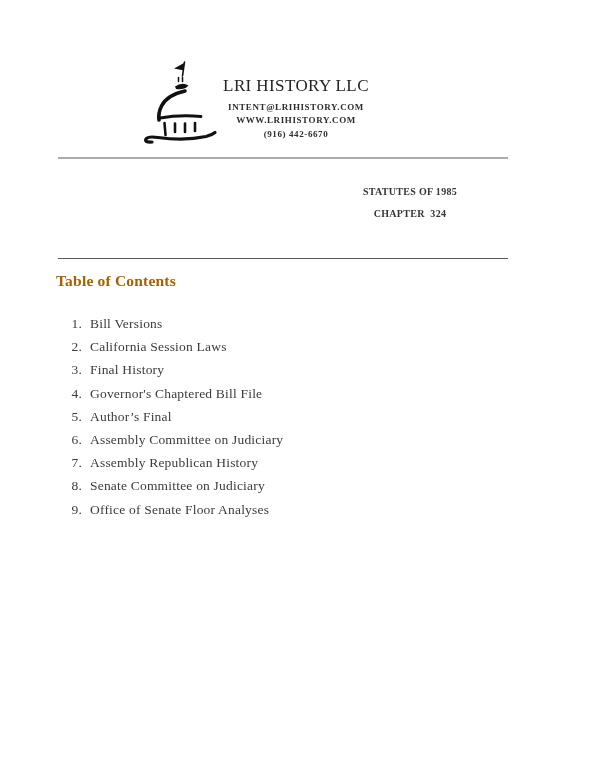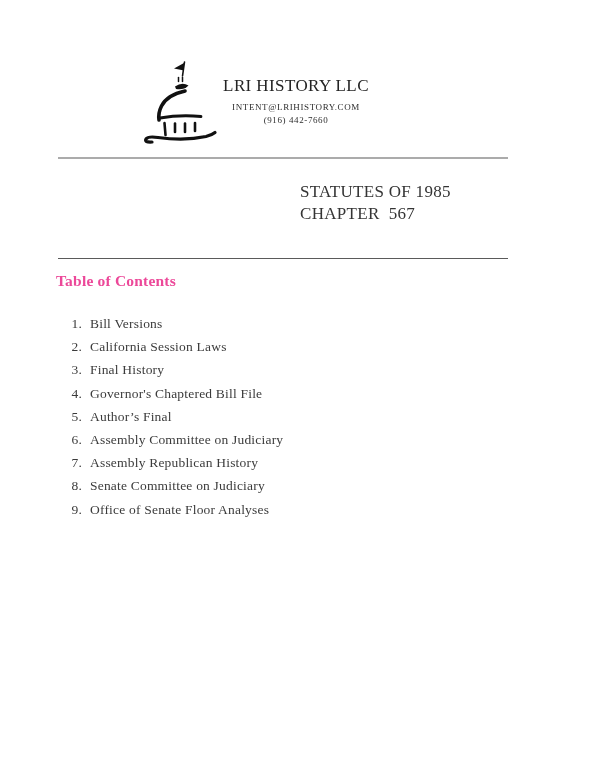--- a/index.html
+++ b/index.html
@@ -40,52 +40,53 @@
     color: #242424;
     margin-bottom: 5px;
     white-space: nowrap;
   }
   .contact-line {
     font-size: 9px;
     letter-spacing: 0.6px;
     line-height: 13.4px;
     color: #2d2d2d;
     white-space: nowrap;
+    font-weight: bold;
   }
 
   
   .rule { position: absolute; left: 58px; width: 462px; }
   .rule-top { top: 157px; height: 2px; background: #ababab; }
   .rule-bottom { top: 258px; height: 1px; background: #5a5a5a; }
 
   
   .bill-reference {
     position: absolute;
     top: 181px;
     left: 300px;
     width: 220px;
-    text-align: left;
-    font-weight: normal;
-    font-size: 17px;
+    text-align: center;
+    font-weight: bold;
+    font-size: 10px;
     line-height: 22px;
     letter-spacing: 0.3px;
     color: #343434;
   }
   .bill-reference div { white-space: pre; }
 
   
   .toc-title {
     position: absolute;
     left: 56px;
     top: 272px;
     margin: 0;
     font-size: 15.5px;
     font-weight: bold;
     letter-spacing: 0.2px;
-    color: #ec4899;
+    color: #a16207;
   }
   .toc-list {
     position: absolute;
     left: 69px;
     top: 304px;
     margin: 0;
     padding: 0;
     list-style: none;
   }
   .toc-item {
@@ -130,28 +131,29 @@
       <path d="M45,63.5 L45,72" stroke="#111" stroke-width="2.6" stroke-linecap="round"></path>
       <path d="M55,63 L55,71" stroke="#111" stroke-width="2.6" stroke-linecap="round"></path>
 
       <path d="M12,82 Q4,82.5 6,79 Q8,76 18,77.5 Q45,81 66,76.5 Q72,75 75,72.5" stroke="#111" stroke-width="3.2" fill="none" stroke-linecap="round"></path>
     </svg>
   </div>
 
   <div class="header-text">
     <div class="company-name">LRI HISTORY LLC</div>
     <div class="contact-line">INTENT@LRIHISTORY.COM</div>
-    <div class="contact-line">(916) 442-7660</div>
+    <div class="contact-line">WWW.LRIHISTORY.COM</div>
+    <div class="contact-line">(916) 442-6670</div>
   </div>
 
   <div class="rule rule-top"></div>
 
   <div class="bill-reference">
     <div>STATUTES OF 1985</div>
-    <div>CHAPTER  567</div>
+    <div>CHAPTER  324</div>
   </div>
 
   <div class="rule rule-bottom"></div>
 
   <h2 class="toc-title">Table of Contents</h2>
 
   <ol class="toc-list">
     <li class="toc-item">
       <span class="num">1.</span>
       <span class="label">Bill Versions</span>

